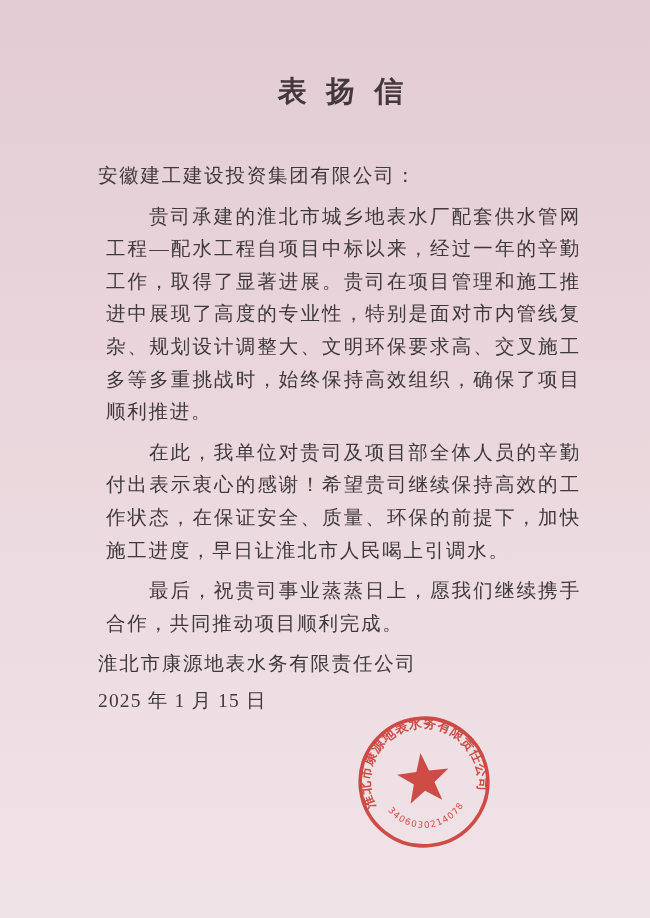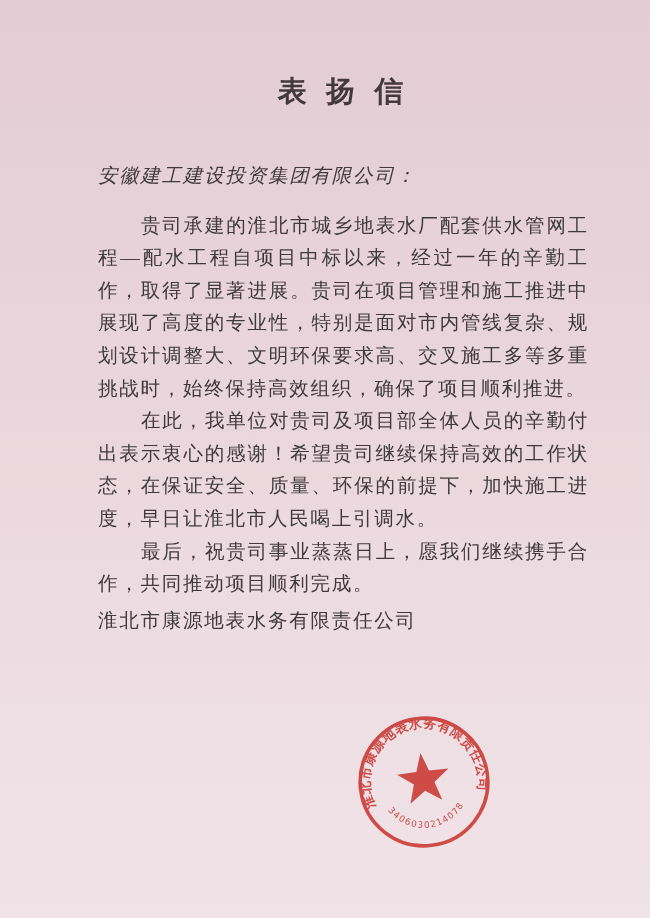--- a/index.html
+++ b/index.html
@@ -29,25 +29,24 @@
   }
   .letter-body {
     margin-top: 48px;
     font-size: 19.5px;
     line-height: 32.6px;
     text-align: justify;
     text-align-last: left;
     letter-spacing: 0.09em;
   }
   .salutation {
-    margin: 0 0 17px 0;
-    font-style: italic;
+    margin: 0 0 1px 0;
   }
   .para {
-    margin: 0;
+    margin: 8px;
     text-indent: 2.2em;
   }
   .sign-block {
     margin-top: 4px;
     text-align: right;
   }
   .signature-line {
     font-size: 19.5px;
     letter-spacing: 0.09em;
     margin-top: 3px;
@@ -79,20 +78,21 @@
     <div class="doc-title">表 扬 信</div>
 
     <div class="letter-body">
       <p class="salutation">安徽建工建设投资集团有限公司：</p>
       <p class="para">贵司承建的淮北市城乡地表水厂配套供水管网工程—配水工程自项目中标以来，经过一年的辛勤工作，取得了显著进展。贵司在项目管理和施工推进中展现了高度的专业性，特别是面对市内管线复杂、规划设计调整大、文明环保要求高、交叉施工多等多重挑战时，始终保持高效组织，确保了项目顺利推进。</p>
       <p class="para">在此，我单位对贵司及项目部全体人员的辛勤付出表示衷心的感谢！希望贵司继续保持高效的工作状态，在保证安全、质量、环保的前提下，加快施工进度，早日让淮北市人民喝上引调水。</p>
       <p class="para">最后，祝贵司事业蒸蒸日上，愿我们继续携手合作，共同推动项目顺利完成。</p>
 
       <div class="sign-block">
         <div class="signature-line">淮北市康源地表水务有限责任公司</div>
+        <div class="date-line">2025 年 1 月 15 日</div>
       </div>
     </div>
   </div>
 
   <svg class="seal" viewBox="0 0 130 130" aria-hidden="true">
     <circle cx="65" cy="65" r="61" fill="none" stroke="#d8423a" stroke-width="3.4"></circle>
     <polygon points="65,37 58.9,54.6 40.3,55 55.1,66.2 49.7,84 65,73.4 80.3,84 74.9,66.2 89.7,55 71.1,54.6" fill="#d8423a"></polygon>
     <defs>
       <path id="sealTopArc" d="M 16.1 82.8 A 52 52 0 1 1 113.9 82.8" fill="none"></path>
       <path id="sealBottomArc" d="M 23.7 80 A 44 44 0 0 0 106.3 80" fill="none"></path>

